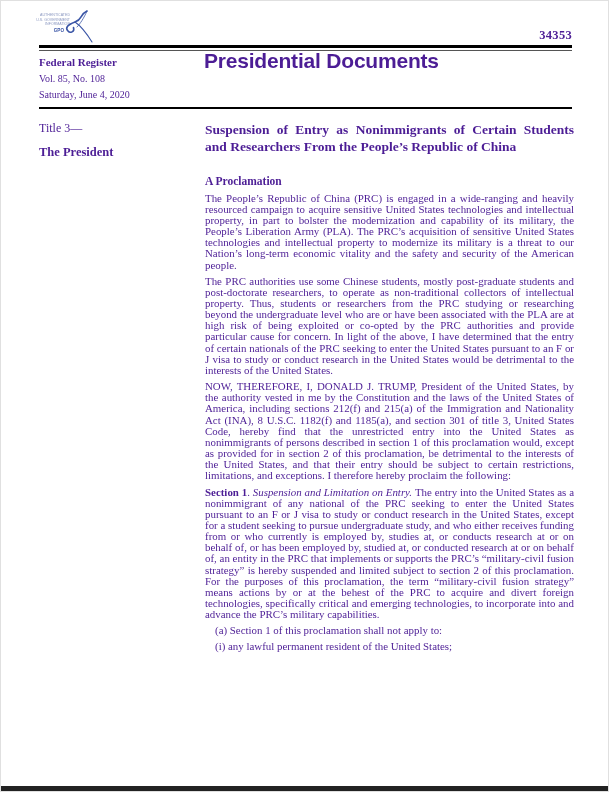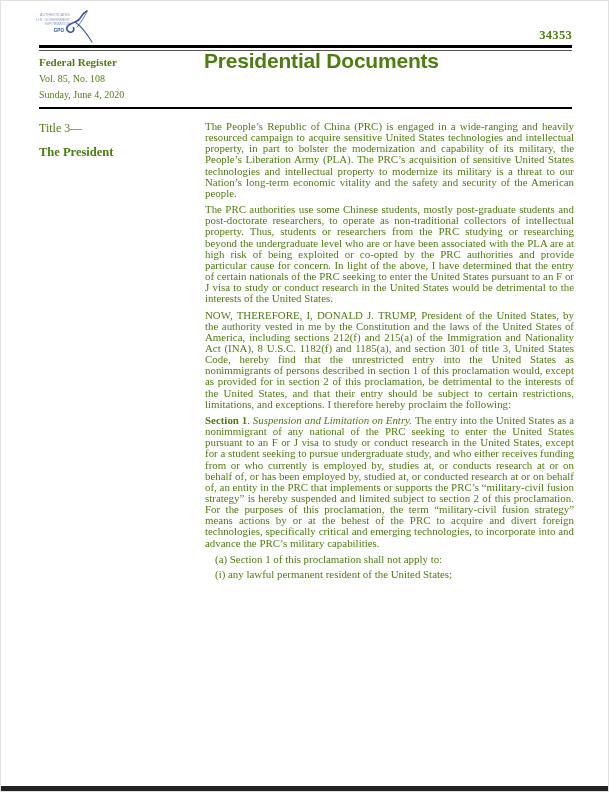--- a/index.html
+++ b/index.html
@@ -3,21 +3,21 @@
 <meta charset="utf-8">
 <style>
   html,body{margin:0;padding:0;background:#ffffff;}
   .page{
     position:relative;
     width:609px;height:792px;
     background:#ffffff;
     box-sizing:border-box;
     border:1px solid #e0e0e0;
     font-family:"Liberation Serif", serif;
-    color:#4d7c0f;
+    color:#4c1d95;
     overflow:hidden;
   }
   
   .gpo-logo{position:absolute;left:33px;top:8px;width:64px;height:36px;}
   
   .pageno{
     position:absolute;top:27px;right:36px;
     font-weight:bold;font-size:12.5px;letter-spacing:.3px;
   }
   
@@ -78,32 +78,37 @@
     </g>
   </svg>
 
   <div class="pageno">34353</div>
 
   <div class="rule-double"></div>
 
   <div class="fr-title">Federal Register</div>
   <div class="pres-docs">Presidential Documents</div>
   <div class="fr-vol">Vol. 85, No. 108</div>
-  <div class="fr-date">Sunday, June 4, 2020</div>
+  <div class="fr-date">Saturday, June 4, 2020</div>
 
   <div class="rule-single"></div>
 
   <div class="side-title">Title 3—</div>
   <div class="side-pres">The President</div>
 
   <div class="main">
 
 
+    <div class="doc-title">
+      <span class="t1">Suspension of Entry as Nonimmigrants of Certain Students</span>
+      <span class="t2">and Researchers From the People’s Republic of China</span>
+    </div>
 
 
+    <div class="aproc">A Proclamation</div>
 
     <p>The People’s Republic of China (PRC) is engaged in a wide-ranging and heavily resourced campaign to acquire sensitive United States technologies and intellectual property, in part to bolster the modernization and capability of its military, the People’s Liberation Army (PLA). The PRC’s acquisition of sensitive United States technologies and intellectual property to modernize its military is a threat to our Nation’s long-term economic vitality and the safety and security of the American people.</p>
     <p>The PRC authorities use some Chinese students, mostly post-graduate students and post-doctorate researchers, to operate as non-traditional collectors of intellectual property. Thus, students or researchers from the PRC studying or researching beyond the undergraduate level who are or have been associated with the PLA are at high risk of being exploited or co-opted by the PRC authorities and provide particular cause for concern. In light of the above, I have determined that the entry of certain nationals of the PRC seeking to enter the United States pursuant to an F or J visa to study or conduct research in the United States would be detrimental to the interests of the United States.</p>
     <p>NOW, THEREFORE, I, DONALD J. TRUMP, President of the United States, by the authority vested in me by the Constitution and the laws of the United States of America, including sections 212(f) and 215(a) of the Immigration and Nationality Act (INA), 8 U.S.C. 1182(f) and 1185(a), and section 301 of title 3, United States Code, hereby find that the unrestricted entry into the United States as nonimmigrants of persons described in section 1 of this proclamation would, except as provided for in section 2 of this proclamation, be detrimental to the interests of the United States, and that their entry should be subject to certain restrictions, limitations, and exceptions. I therefore hereby proclaim the following:</p>
 
     <p><span class="b">Section 1</span><span>. </span><span class="i">Suspension and Limitation on Entry. </span><span>The entry into the United States as a nonimmigrant of any national of the PRC seeking to enter the United States pursuant to an F or J visa to study or conduct research in the United States, except for a student seeking to pursue undergraduate study, and who either receives funding from or who currently is employed by, studies at, or conducts research at or on behalf of, or has been employed by, studied at, or conducted research at or on behalf of, an entity in the PRC that implements or supports the PRC’s “military-civil fusion strategy” is hereby suspended and limited subject to section 2 of this proclamation. For the purposes of this proclamation, the term “military-civil fusion strategy” means actions by or at the behest of the PRC to acquire and divert foreign technologies, specifically critical and emerging technologies, to incorporate into and advance the PRC’s military capabilities.</span></p>
 
 
     <p class="sub">(a) Section 1 of this proclamation shall not apply to:</p>
     <p class="sub">(i) any lawful permanent resident of the United States;</p>

